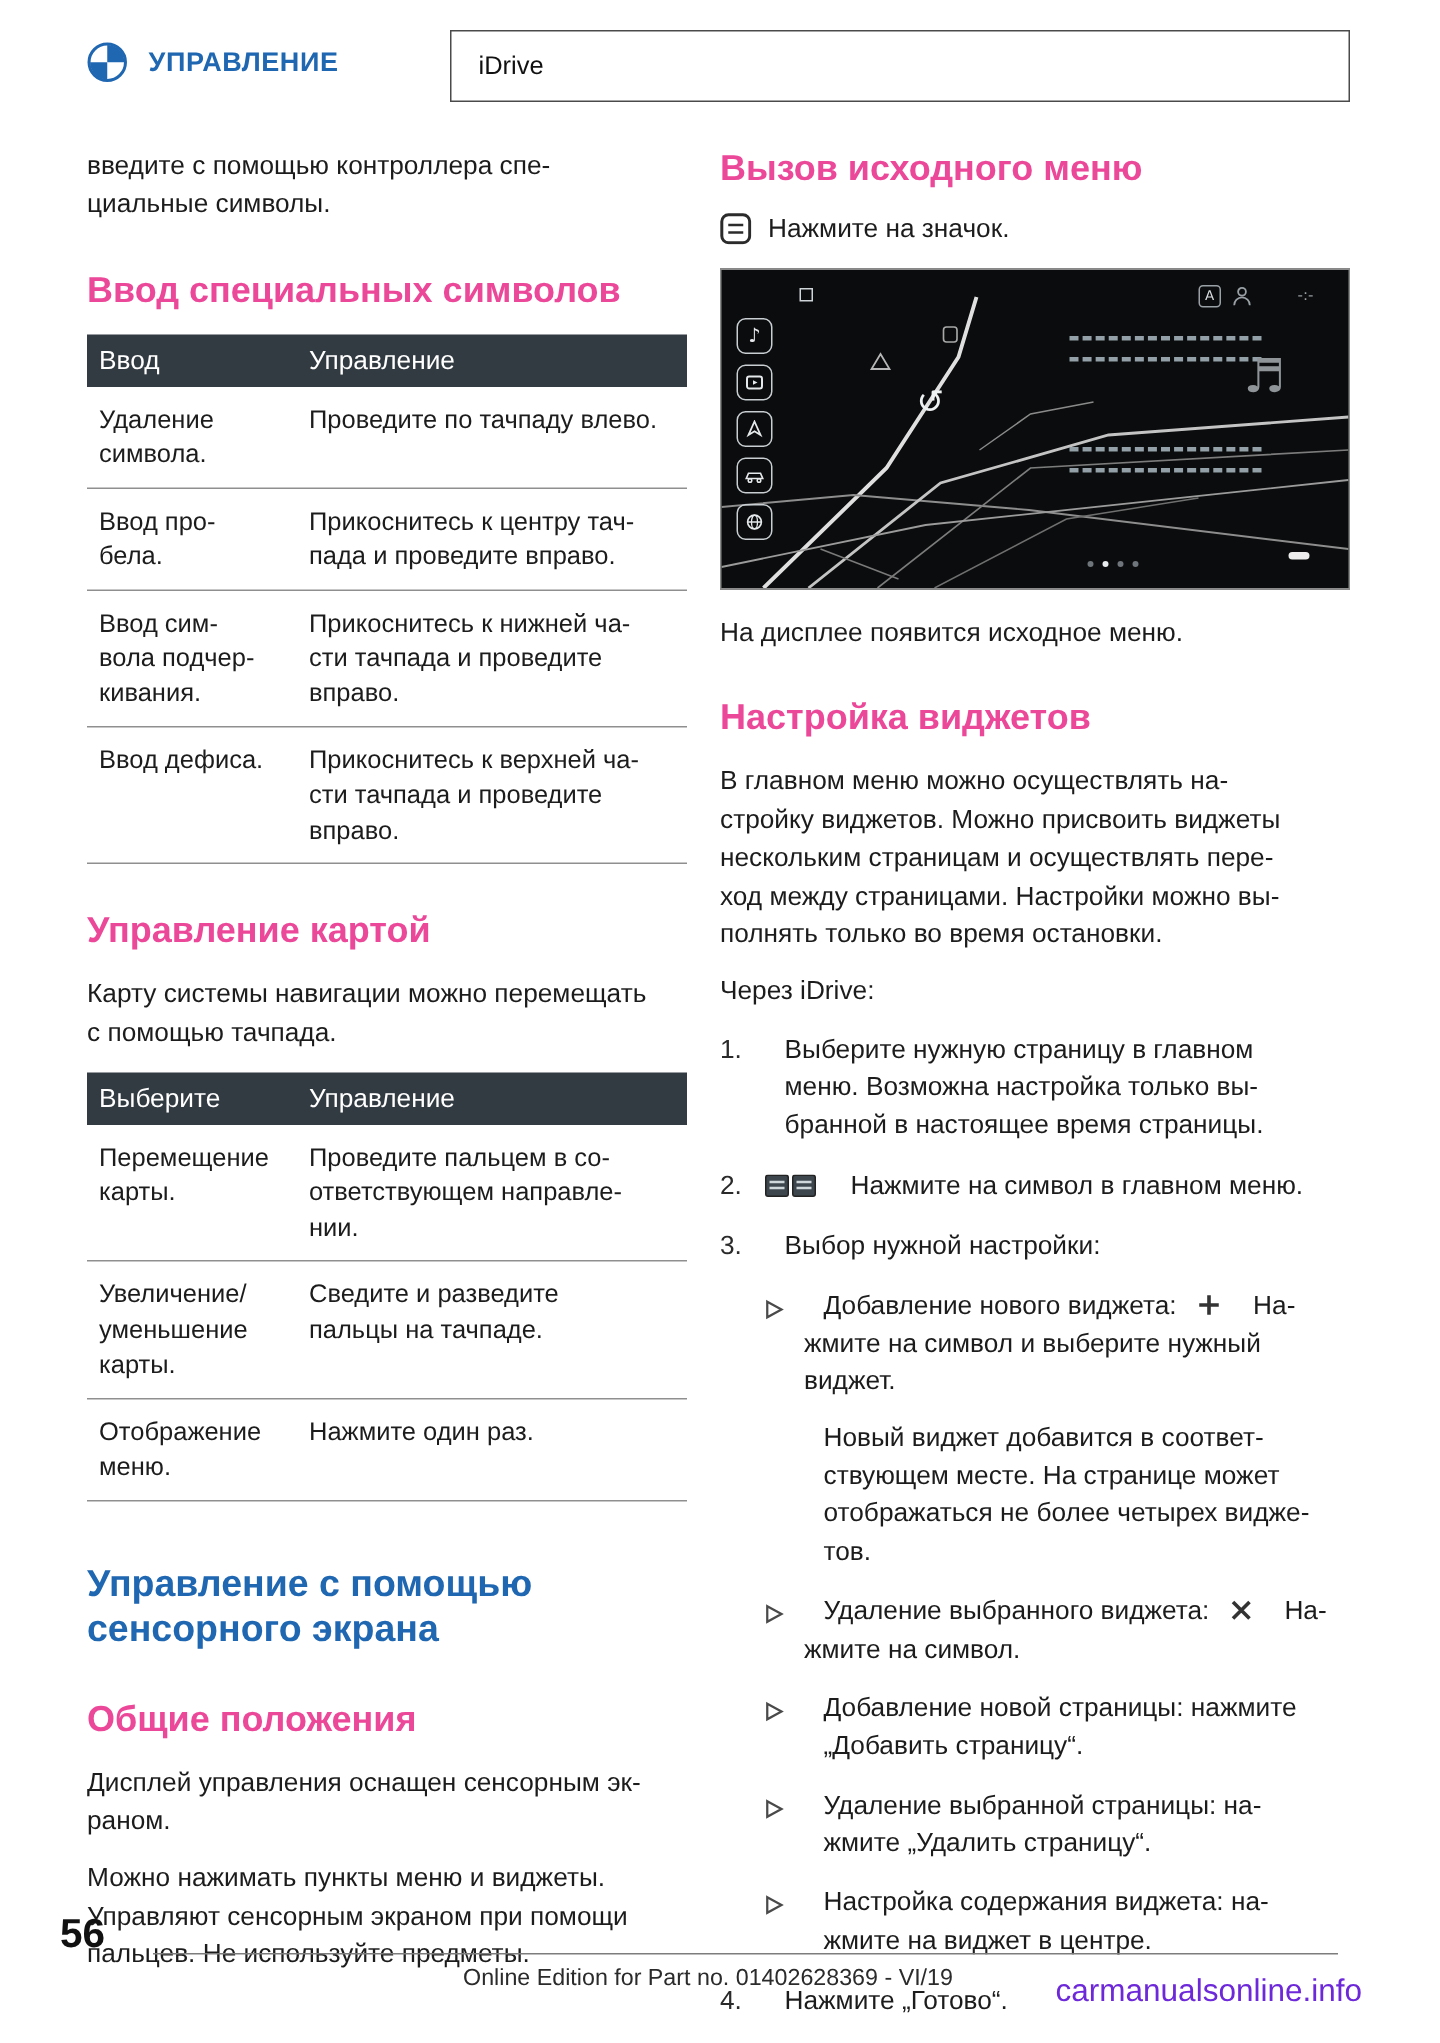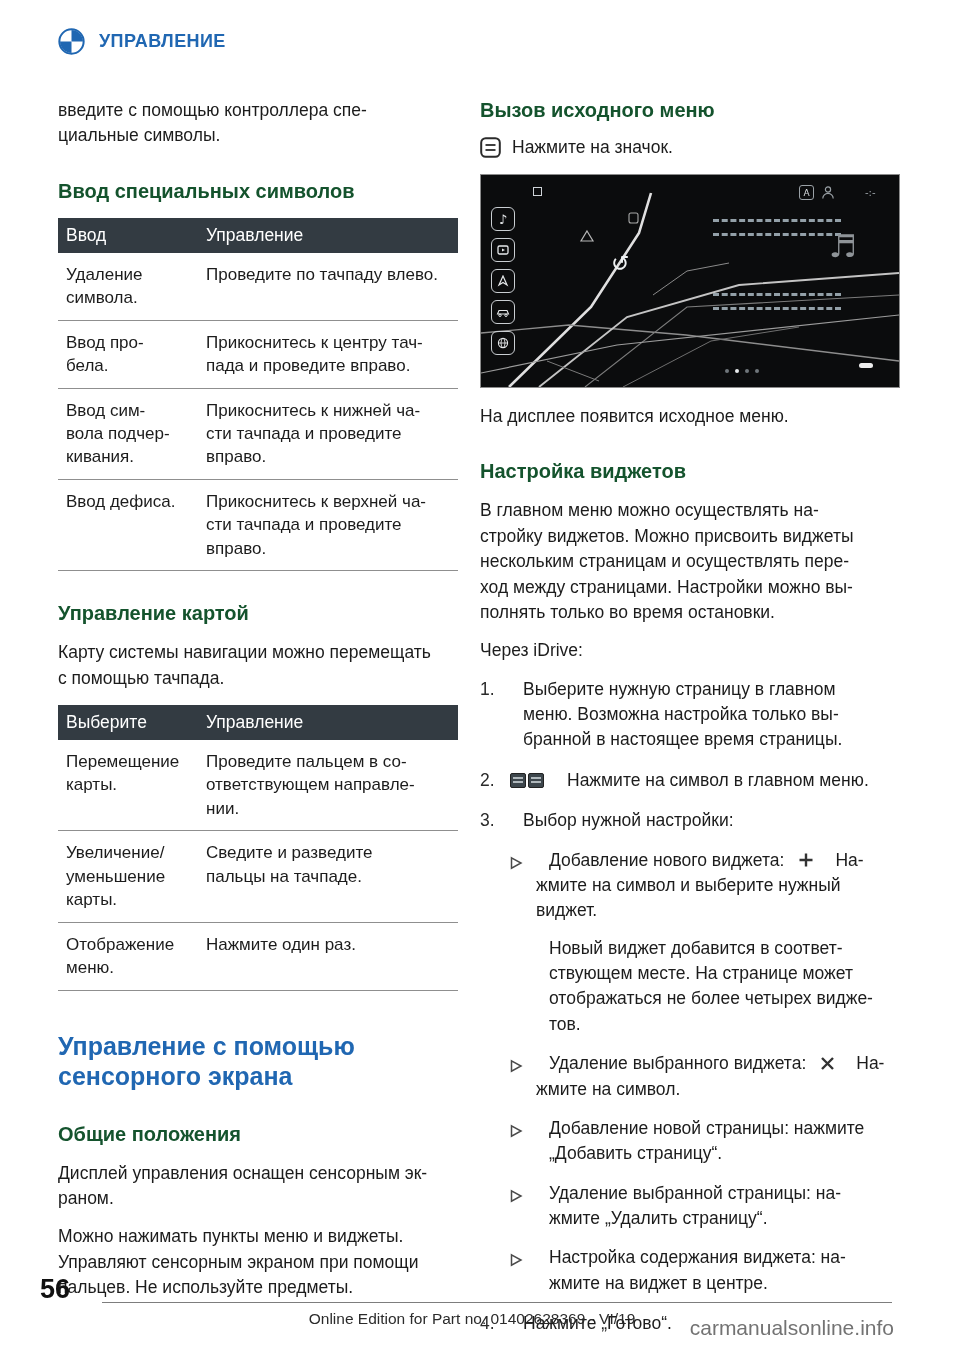--- a/index.html
+++ b/index.html
@@ -20,21 +20,21 @@
     padding-left:18px; font-size:17px; color:#111;
   }
 
   
   .columns { position:absolute; top:98px; left:58px; right:60px; display:flex; gap:22px; }
   .col-left  { flex:0 0 400px; width:400px; }
   .col-right { flex:0 0 420px; width:420px; }
   .col > :first-child { margin-top:0; }
 
   p.body { font-size:17.5px; line-height:1.45; margin:0 0 13px; }
-  h3.blue { color:#14532d; font-size:20px; font-weight:700; margin:30px 0 14px; line-height:1.25; }
+  h3.blue { color:#ec4899; font-size:24px; font-weight:700; margin:30px 0 14px; line-height:1.25; }
   h2.blue { color:#2067b2; font-size:25px; font-weight:700; margin:40px 0 8px; line-height:1.22; }
 
   
   table.spec { width:100%; border-collapse:collapse; margin:14px 0 12px; font-size:17px; }
   table.spec th {
     background:#333b42; color:#fff; text-align:left; font-weight:400;
     padding:7px 6px 7px 8px; font-size:17.5px;
   }
   table.spec td {
     vertical-align:top; padding:10px 4px 10px 8px;
@@ -80,35 +80,38 @@
   .opt-body { flex:1; font-size:17.5px; line-height:1.45; }
   .opt-note { margin-top:12px; }
   .inline-icon { display:inline-block; vertical-align:-2px; }
   .gap-l { margin-left:14px; } .gap-r { margin-right:8px; }
   .pages-icon { display:inline-block; vertical-align:-2px; margin-right:10px; }
 
   
   .page-num { position:absolute; left:40px; top:1274px; font-size:27px; font-weight:700; color:#111; }
   .footer-rule { position:absolute; left:102px; top:1302px; width:790px; border-top:1.5px solid #7d7d7d; }
   .edition { position:absolute; left:0; top:1310px; width:944px; text-align:center; font-size:15.5px; color:#2b2b2b; }
-  .watermark { position:absolute; right:66px; top:1316px; font-size:21px; color:#737373;margin-left:16px; }
+  .watermark { position:absolute; right:52px; top:1316px; font-size:21px; color:#6d28d9;margin-left:16px; }
 </style>
 </head>
 <body>
 
 <div class="page">
 
   <div class="header">
     <div class="brand">
       <svg width="27" height="27" viewBox="0 0 24 24">
         <circle cx="12" cy="12" r="10.8" fill="none" stroke="#2067b2" stroke-width="1.8"></circle>
         <path d="M12 12 V1.8 A10.2 10.2 0 0 1 22.2 12 Z" fill="#2067b2"></path>
         <path d="M12 12 V22.2 A10.2 10.2 0 0 1 1.8 12 Z" fill="#2067b2"></path>
       </svg>
       <span class="brand-title">УПРАВЛЕНИЕ</span>
+    </div>
+    <div class="tab-box">
+      <span>iDrive</span>
     </div>
   </div>
 
   <div class="columns">
 
     <section class="col col-left">
       <p class="body pre">введите с помощью контроллера спе-
 циальные символы.</p>
 
       <h3 class="blue">Ввод специальных символов</h3>

